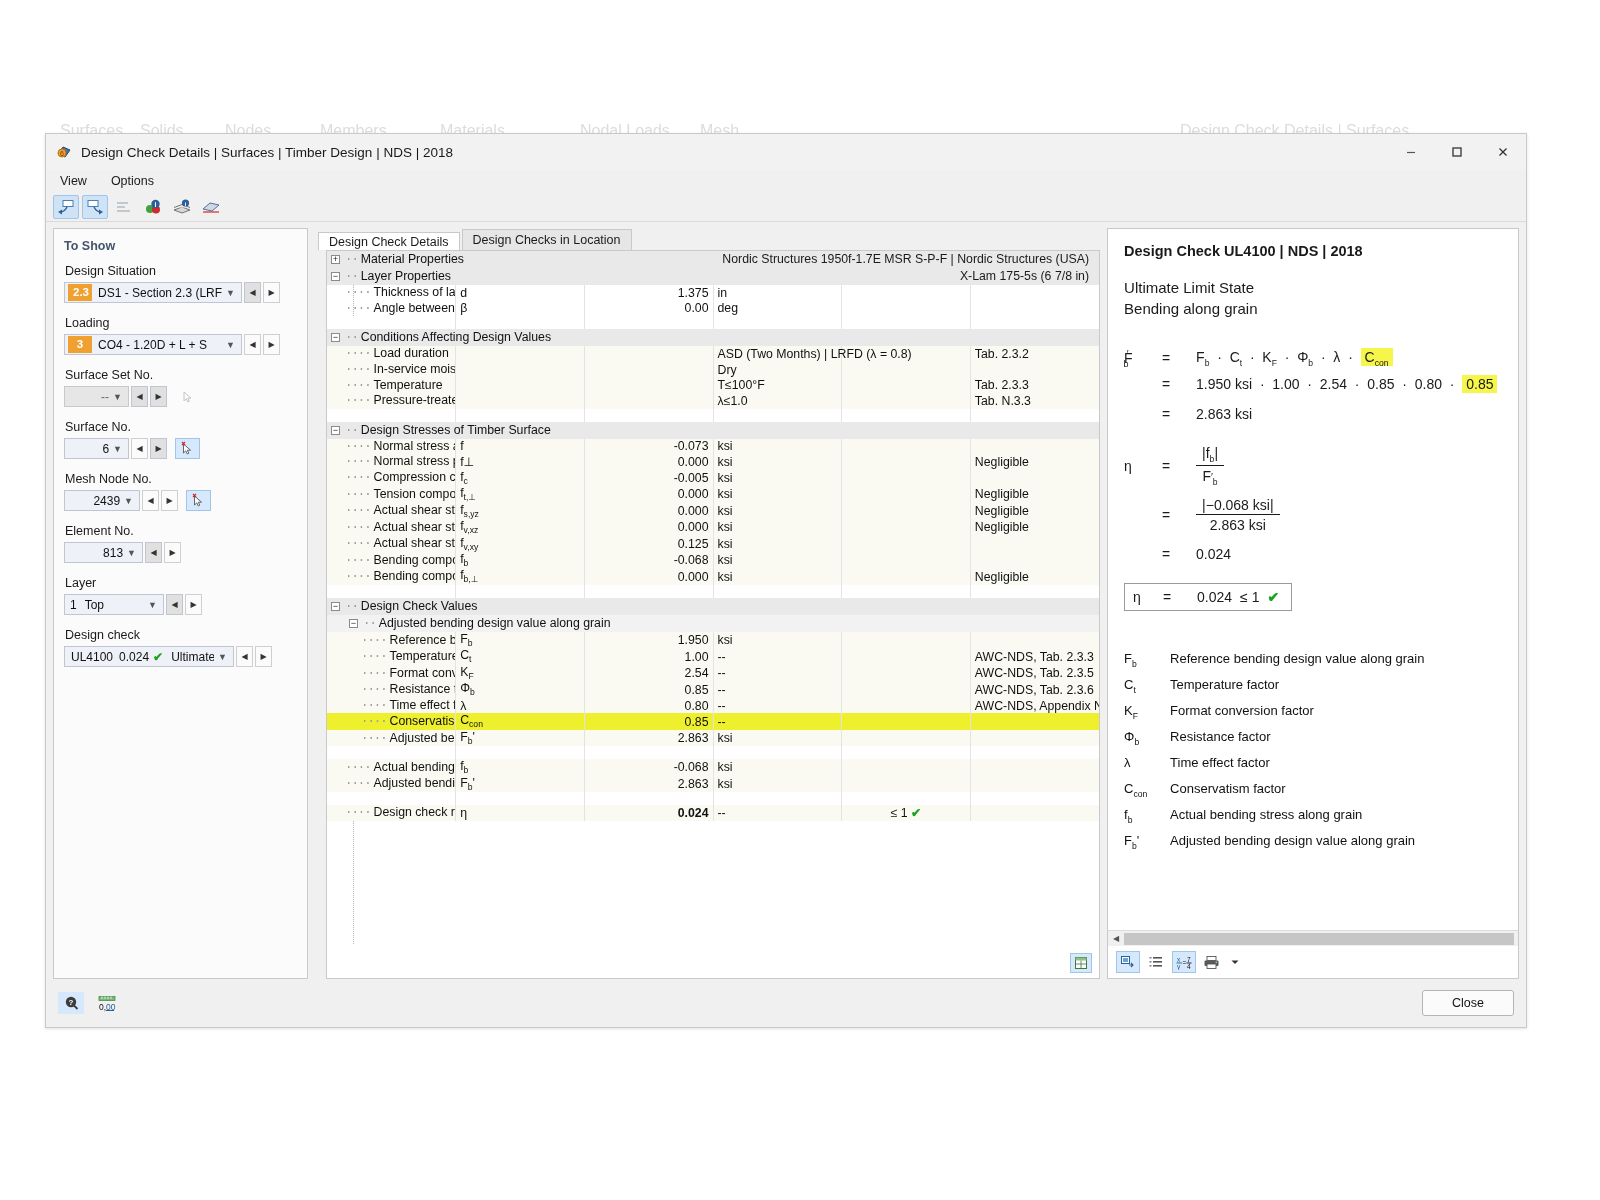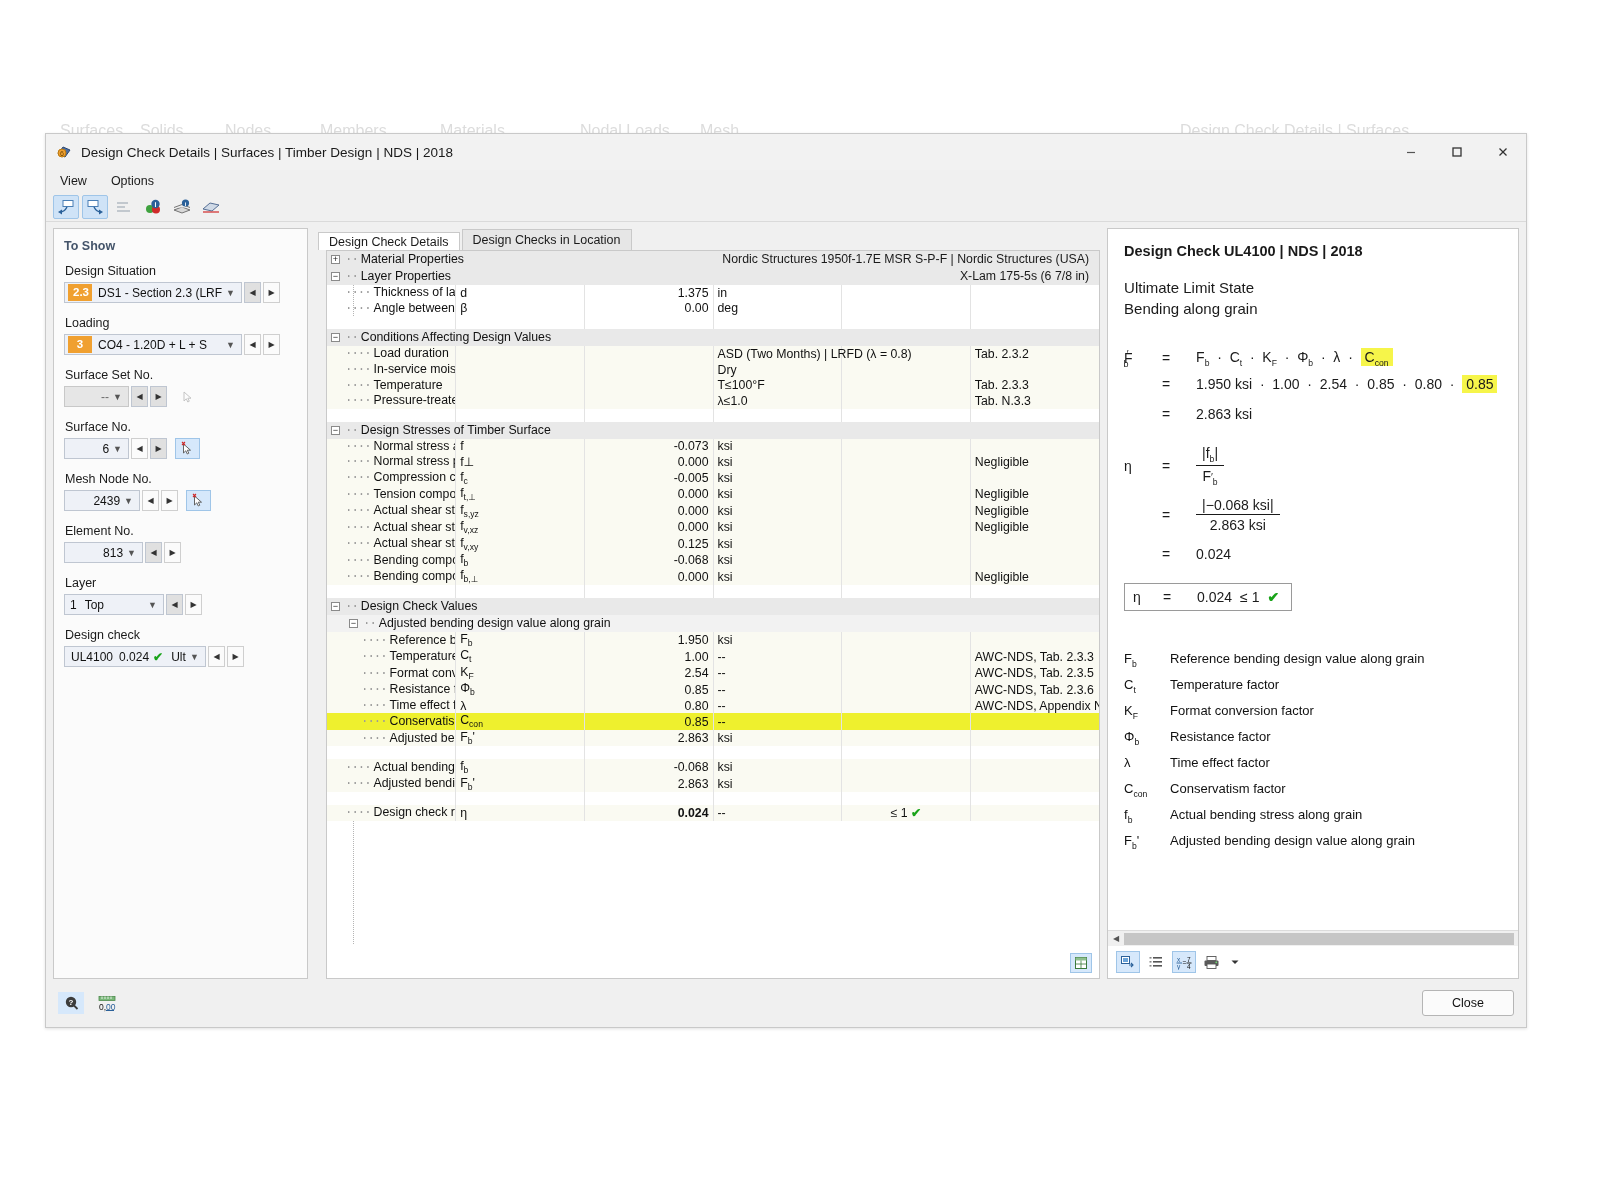--- a/index.html
+++ b/index.html
@@ -364,21 +364,21 @@
           <span style="padding:0 8px 0 5px;">1</span>
           <span class="ctext">Top</span>
           <span class="carat">▼</span>
         </div>
         <div class="spin">◀</div>
         <div class="spin light">▶</div>
       </div>
 
       <div class="fieldlabel">Design check</div>
       <div class="fieldrow">
-        <div class="combo" style="width:142px;">
+        <div class="combo" style="width:170px;">
           <span style="padding:0 6px 0 6px;">UL4100</span>
           <span style="padding-right:4px;">0.024</span>
           <span class="ok" style="padding-right:8px;">✔</span>
           <span class="ctext">Ultimate Limit ...</span>
           <span class="carat">▼</span>
         </div>
         <div class="spin light">◀</div>
         <div class="spin light">▶</div>
       </div>
     </div>

